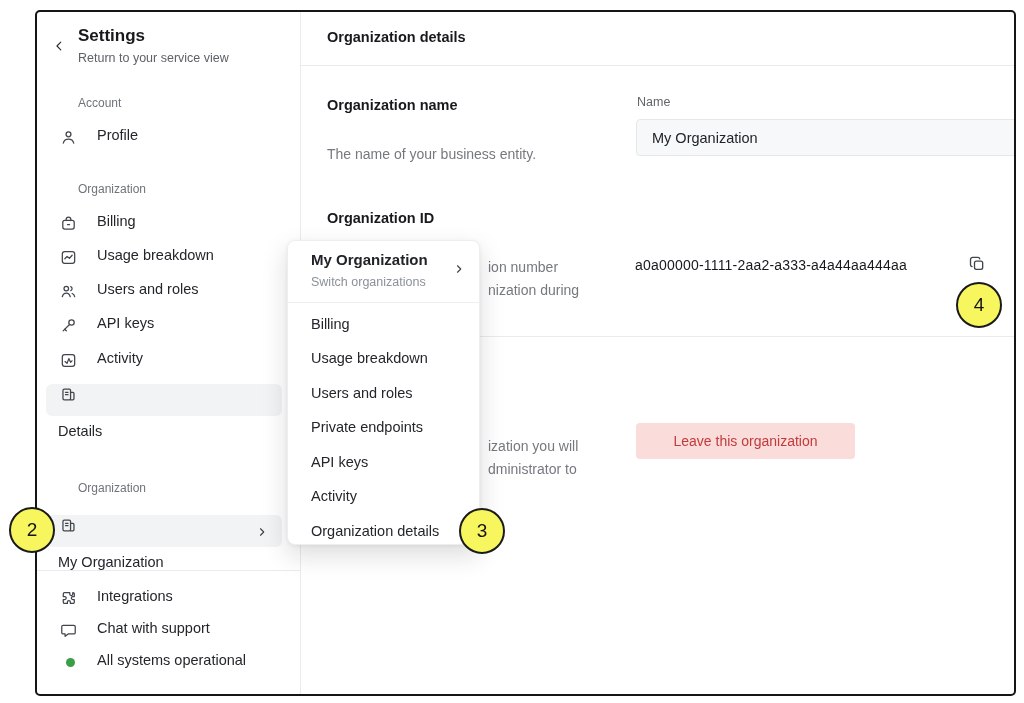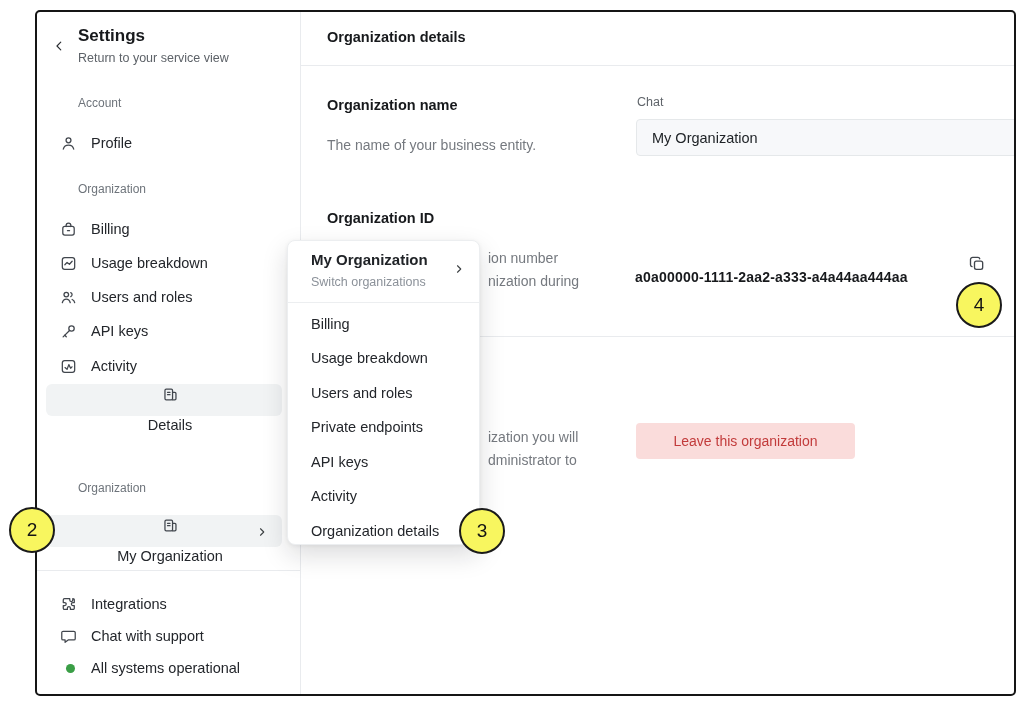--- a/index.html
+++ b/index.html
@@ -20,42 +20,42 @@
   .content { position:absolute; left:-37px; top:-12px; width:942px; height:703px; }
 
   
   .side-divider-v { position:absolute; left:300px; top:0; width:1px; height:703px; background:#e9ebee; }
   .back-btn { position:absolute; left:50px; top:37px; width:18px; height:18px; display:flex; align-items:center; justify-content:center; cursor:pointer; }
   .side-title { position:absolute; left:78px; top:26px; font-size:17px; font-weight:bold; color:#17191c; }
   .side-subtitle { position:absolute; left:78px; top:51px; font-size:12.5px; color:#5d6268; }
   .side-label { position:absolute; left:78px; font-size:12px; color:#6e747b; }
   .srow {
     position:absolute; left:46px; width:236px; height:32px;
-    display:flex; align-items:center; gap:13px; padding-left:12px;
+    display:flex; gap:19px; padding-left:12px;
     border-radius:6px; font-size:14.5px; color:#23262b; cursor:pointer;
   }
   .srow.active { background:#f1f3f4;flex-direction:column; }
   .srow .ibox { width:20px; height:20px; display:flex; align-items:center; justify-content:center; flex:0 0 20px; }
   .srow .chev { position:absolute; right:14px; top:10px; }
   .side-divider-h { position:absolute; left:0; top:570px; width:300px; height:1px; background:#e9ebee; }
   .status-dot { width:9px; height:9px; border-radius:50%; background:#3a9e46; margin-left:5px; }
 
   
   .main-title { position:absolute; left:327px; top:29px; font-size:14.5px; font-weight:bold; color:#17191c; }
   .main-divider { position:absolute; left:301px; top:65px; width:723px; height:1px; background:#e9ebee; }
   .sec-title { position:absolute; left:327px; font-size:14.5px; font-weight:bold; color:#17191c; }
-  .sec-desc { position:absolute; font-size:14px; color:#75797f; }
+  .sec-desc { position:absolute; font-size:14px; color:#75797f;margin-top:9px; }
   .field-label { position:absolute; left:637px; top:95px; font-size:12.5px; color:#60656b; }
   .name-input {
     position:absolute; left:636px; top:119px; width:388px; height:37px;
     background:#f7f8fa; border:1px solid #e5e8ea; border-radius:4px;
     font-family:"Liberation Sans","DejaVu Sans",sans-serif;
     font-size:14.5px; color:#202428; padding:0 15px; outline:none;
   }
-  .uuid { position:absolute; left:635px; top:257px; font-size:14px; font-weight:bold; color:#17191c; letter-spacing:.2px;margin-top:12px; }
+  .uuid { position:absolute; left:635px; top:257px; font-size:14px; font-weight:normal; color:#17191c; letter-spacing:.2px; }
   .copy-btn { position:absolute; left:965px; top:252px; width:24px; height:24px; display:flex; align-items:center; justify-content:center; cursor:pointer; background:none; border:none; }
   .sec-divider { position:absolute; left:325px; top:336px; width:699px; height:1px; background:#e9ebee; }
   .danger-btn {
     position:absolute; left:636px; top:423px; width:219px; height:36px;
     background:#fadcdb; color:#c23b3b; border:none; border-radius:4px;
     font-family:"Liberation Sans","DejaVu Sans",sans-serif;
     font-size:14px; display:flex; align-items:center; justify-content:center; cursor:pointer;
   }
 
   
@@ -223,21 +223,21 @@
             <span class="status-dot"></span>
           </span>
         <span>All systems operational</span>
       </div>
 
       <div class="main-title">Organization details</div>
       <div class="main-divider"></div>
 
       <div class="sec-title" style="top:97px">Organization name</div>
       <div class="sec-desc" style="left:327px; top:137px">The name of your business entity.</div>
-      <div class="field-label">Chat</div>
+      <div class="field-label">Name</div>
       <input class="name-input" type="text" value="My Organization" style="">
 
       <div class="sec-title" style="top:210px">Organization ID</div>
       <div class="sec-desc" style="left:488px; top:250px">ion number</div>
       <div class="sec-desc" style="left:488px; top:273px">nization during</div>
       <div class="uuid">a0a00000-1111-2aa2-a333-a4a44aa444aa</div>
       <button class="copy-btn">
         <svg width="20" height="20" viewBox="0 0 24 24" fill="none" stroke="#41464d" stroke-width="1.6" stroke-linecap="round" stroke-linejoin="round">
             <rect x="9" y="8.6" width="9.8" height="9.8" rx="2.2"></rect>
             <path d="M6 15.2a2.2 2.2 0 0 1-1.8-2.2V6.6A2.6 2.6 0 0 1 6.8 4h6.4a2.2 2.2 0 0 1 2.1 1.7"></path>

